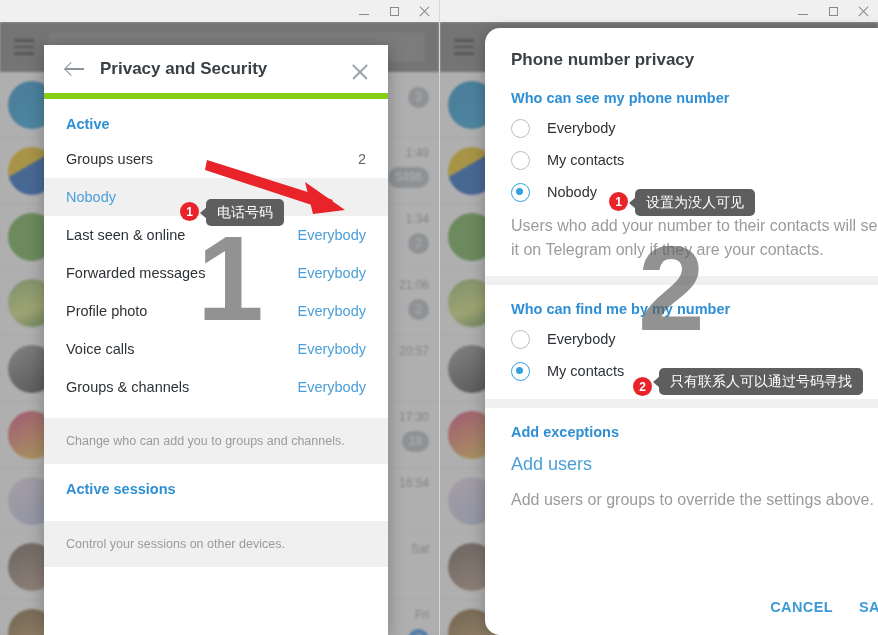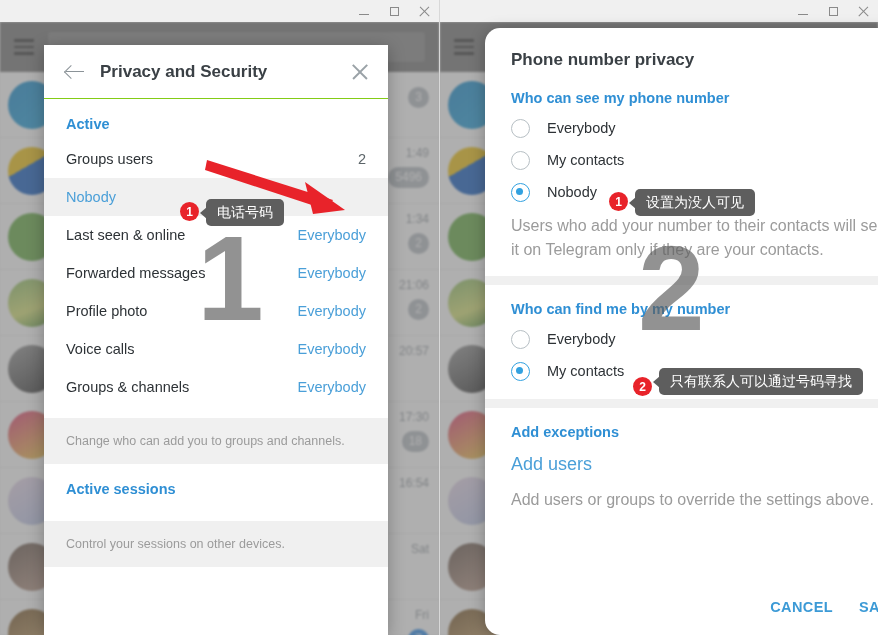--- a/index.html
+++ b/index.html
@@ -76,21 +76,21 @@
   .modal {
     position: absolute; background: #ffffff;
     box-shadow: 0 3px 16px rgba(0,0,0,0.28);
     overflow: hidden;
   }
   .modal-left  { left: 44px; top: 45px; width: 344px; height: 590px; }
   .modal-right { left: 45px; top: 28px; width: 436px; height: 607px; border-radius: 15px; }
 
   .dlg-header {
     height: 54px; position: relative;
-    border-bottom: 1px solid #84cc16;
+    border-bottom: 6px solid #84cc16;
     display:flex; align-items:center;
   }
   .back-arrow {
     width: 22px; height: 22px; margin-left: 20px; position: relative; flex: none;
   }
   .back-arrow::before {
     content:""; position:absolute; left:2px; top:10px; width:18px; height:1.6px; background:#8b9398;
   }
   .back-arrow::after {
     content:""; position:absolute; left:2px; top:6px; width:9px; height:9px;

